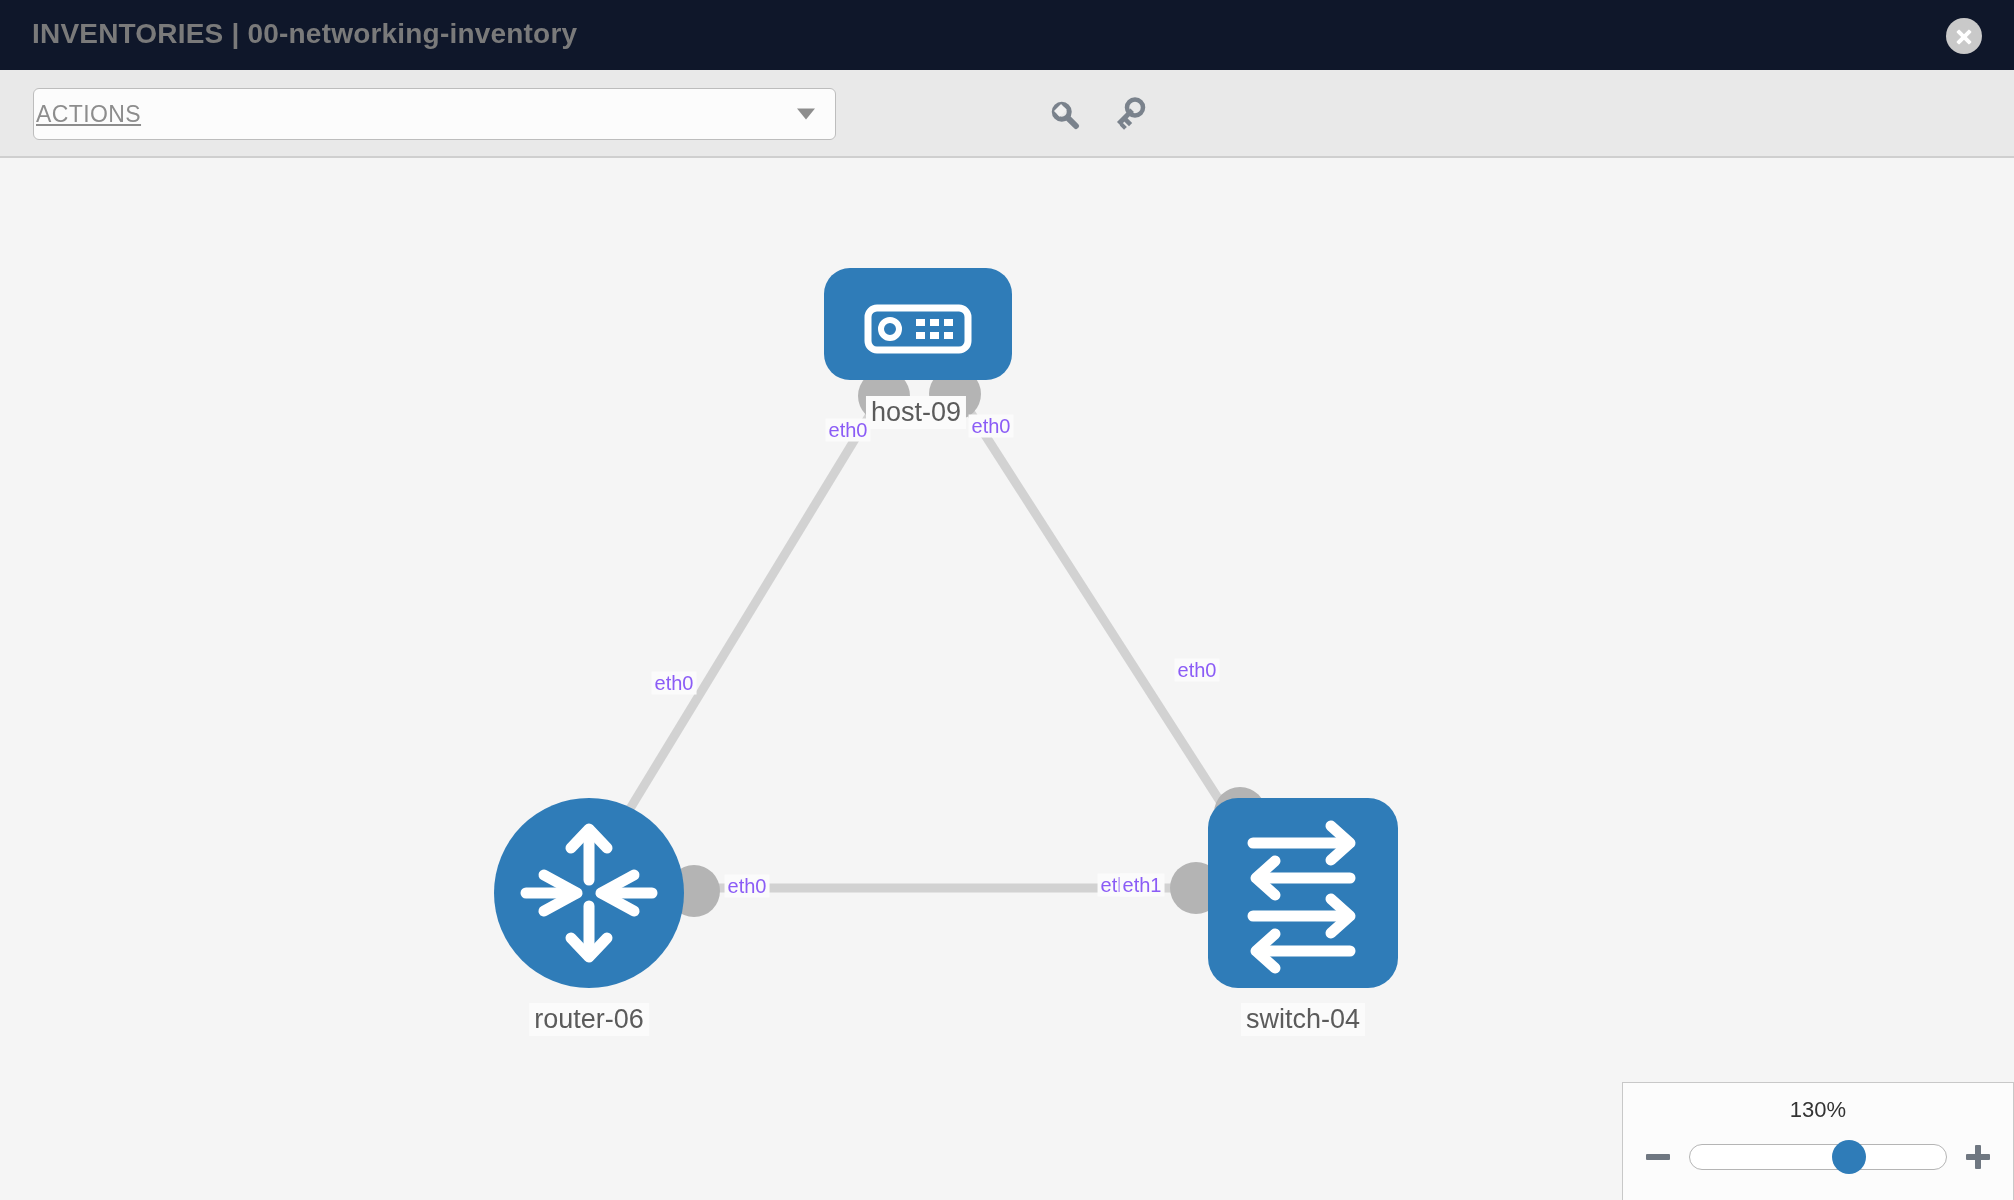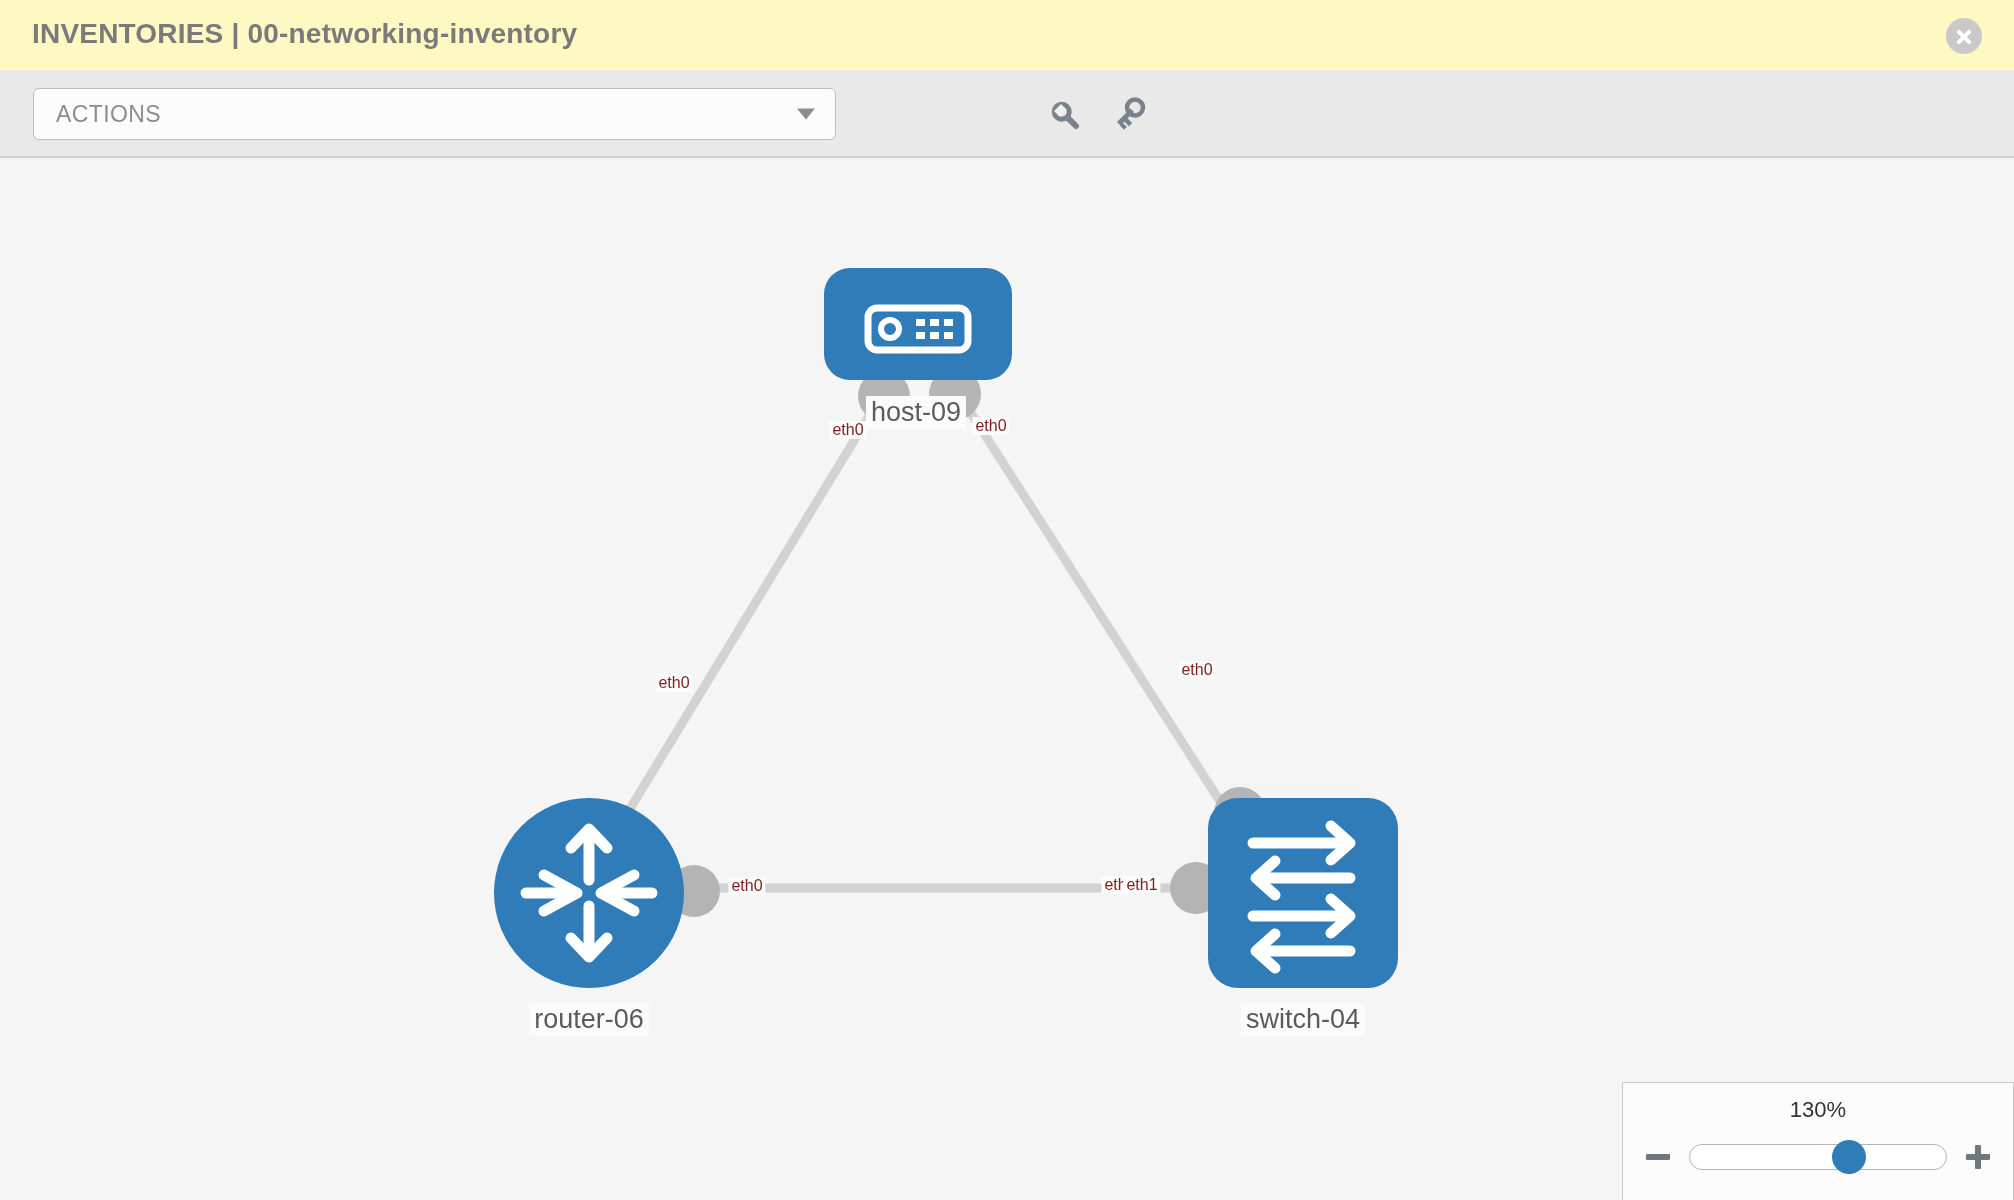--- a/index.html
+++ b/index.html
@@ -7,21 +7,21 @@
     width: 2014px; height: 1200px;
     background: #f5f5f5;
     font-family: "Liberation Sans", sans-serif;
     overflow: hidden;
   }
   .app { position: relative; width: 2014px; height: 1200px; background: #f5f5f5; }
 
   
   .header {
     position: absolute; left: 0; top: 0; width: 2014px; height: 70px;
-    background: #fef9c3;
+    background: #0f172a;
     display: flex; align-items: center;
   }
   .header-title {
     position: absolute; left: 32px; top: 18px;
     font-size: 28px; font-weight: bold; color: #7a7a7a;
     letter-spacing: 0.2px; white-space: nowrap;
   }
   .close-icon {
     position: absolute; right: 32px; top: 18px;
     width: 36px; height: 36px; border-radius: 50%;
@@ -39,22 +39,22 @@
     position: absolute; left: 0; top: 70px; width: 2014px; height: 88px;
     background: #e9e9e9;
     border-bottom: 2px solid #cfcfcf;
   }
   .field {
     position: absolute; top: 18px; height: 52px;
     background: #fcfcfc; border: 1px solid #bdbdbd; border-radius: 6px;
     display: flex; align-items: center; cursor: pointer;
   }
   .field-text {
-    font-size: 23px; color: #8d8d8d; padding-left: 22px; letter-spacing: 0.4px;
-    white-space: nowrap; user-select: none;
+    font-size: 23px; color: #8d8d8d; padding-left: 2px; letter-spacing: 0.4px;
+    white-space: nowrap; user-select: none; text-decoration: underline;
   }
   .field-chevron {
     position: absolute; right: 20px; top: 50%; transform: translateY(-50%);
     width: 0; height: 0;
     border-left: 9px solid transparent; border-right: 9px solid transparent;
     border-top: 11px solid #8d8d8d;
   }
   #actions-field { left: 33px; width: 803px; }
   #search-field  { left: 1180px; width: 801px; }
 
@@ -71,21 +71,21 @@
   }
   .topology-svg { position: absolute; left: 0; top: 0; width: 2014px; height: 1042px; }
 
   .node-label {
     position: absolute; transform: translate(-50%, 0);
     font-size: 27px; color: #5b5b5b; background: #fbfbfb;
     padding: 1px 5px; white-space: nowrap; user-select: none;
   }
   .port-label {
     position: absolute; transform: translate(-50%, -50%);
-    font-size: 16px; color: #7f1d1d; background: #fbfbfb;
+    font-size: 20px; color: #8b5cf6; background: #fbfbfb;
     padding: 0 3px; white-space: nowrap; user-select: none;
   }
 
   
   .zoom-control {
     position: absolute; left: 1622px; top: 1082px; width: 392px; height: 130px;
     background: #fcfcfc; border: 1px solid #c8c8c8;
   }
   .zoom-level {
     position: absolute; top: 14px; width: 100%; text-align: center;

